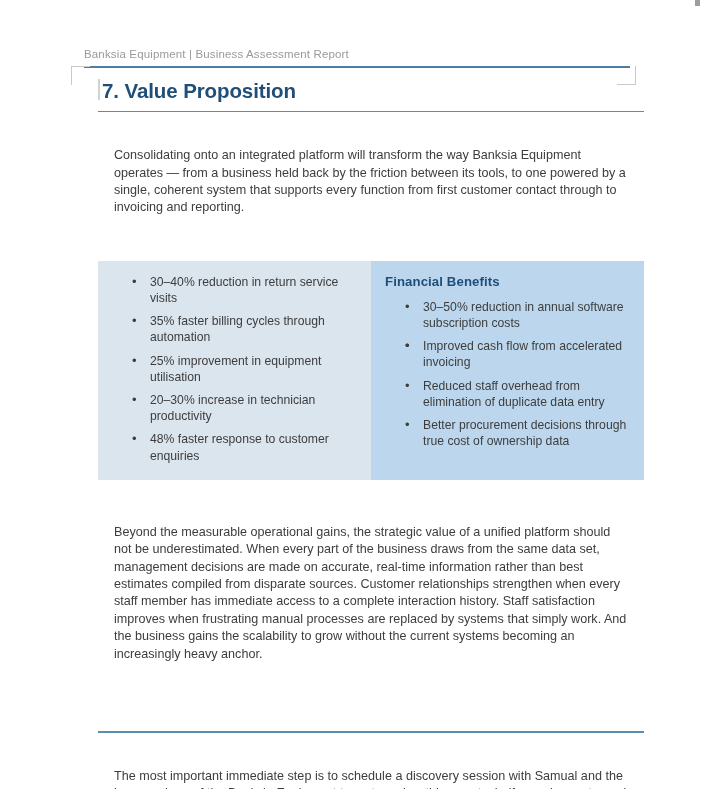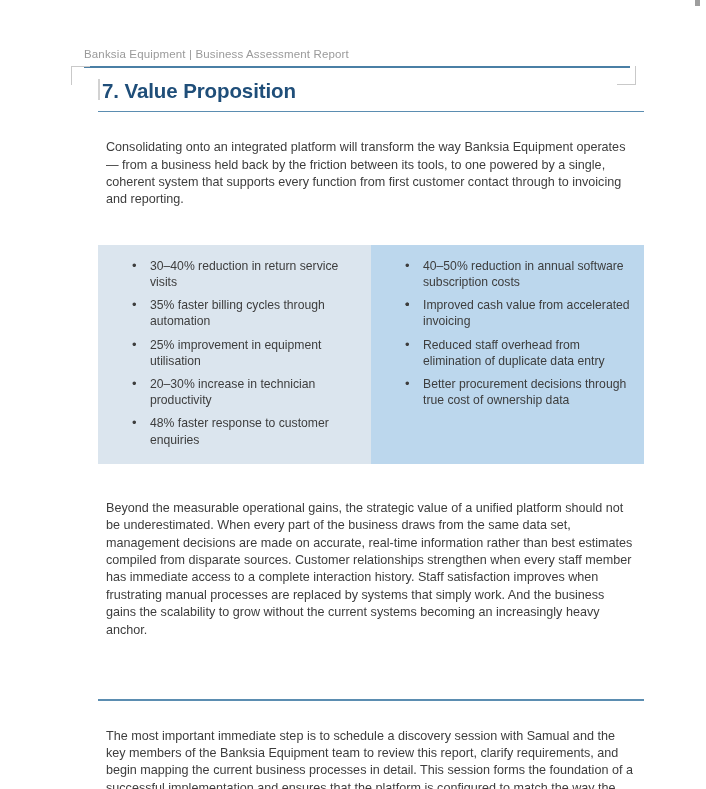--- a/index.html
+++ b/index.html
@@ -106,21 +106,21 @@
     height: 1.5px;
     background: #5b8db1;
     margin-top: 7px;
   }
 
   
   p.body-text {
     font-size: 12.6px;
     line-height: 17.4px;
     color: #3d3d3d;
-    margin: 8px;
+    margin: 16px;
   }
   .para-gap-large { height: 19px; }
 
   
   .benefit-columns {
     display: flex;
     width: 546px;
   }
   .benefit-col {
     box-sizing: border-box;
@@ -213,31 +213,32 @@
             <span>20–30% increase in technician productivity</span>
           </li>
           <li>
             <span class="bullet-glyph">•</span>
             <span>48% faster response to customer enquiries</span>
           </li>
         </ul>
       </div>
 
       <div class="benefit-col right">
+        <div class="benefit-title">Financial Benefits</div>
         <ul class="benefit-list">
           <li>
             <span class="bullet-glyph">•</span>
-            <span>40–50% reduction in annual software subscription costs</span>
-          </li>
-          <li>
-            <span class="bullet-glyph">•</span>
-          </li>
-          <li>
-            <span class="bullet-glyph">•</span>
-            <span>Improved cash value from accelerated invoicing</span>
+            <span>30–50% reduction in annual software subscription costs</span>
+          </li>
+          <li>
+            <span class="bullet-glyph">•</span>
+          </li>
+          <li>
+            <span class="bullet-glyph">•</span>
+            <span>Improved cash flow from accelerated invoicing</span>
           </li>
           <li>
             <span class="bullet-glyph">•</span>
             <span>Reduced staff overhead from elimination of duplicate data entry</span>
           </li>
           <li>
             <span class="bullet-glyph">•</span>
             <span>Better procurement decisions through true cost of ownership data</span>
           </li>
         </ul>

